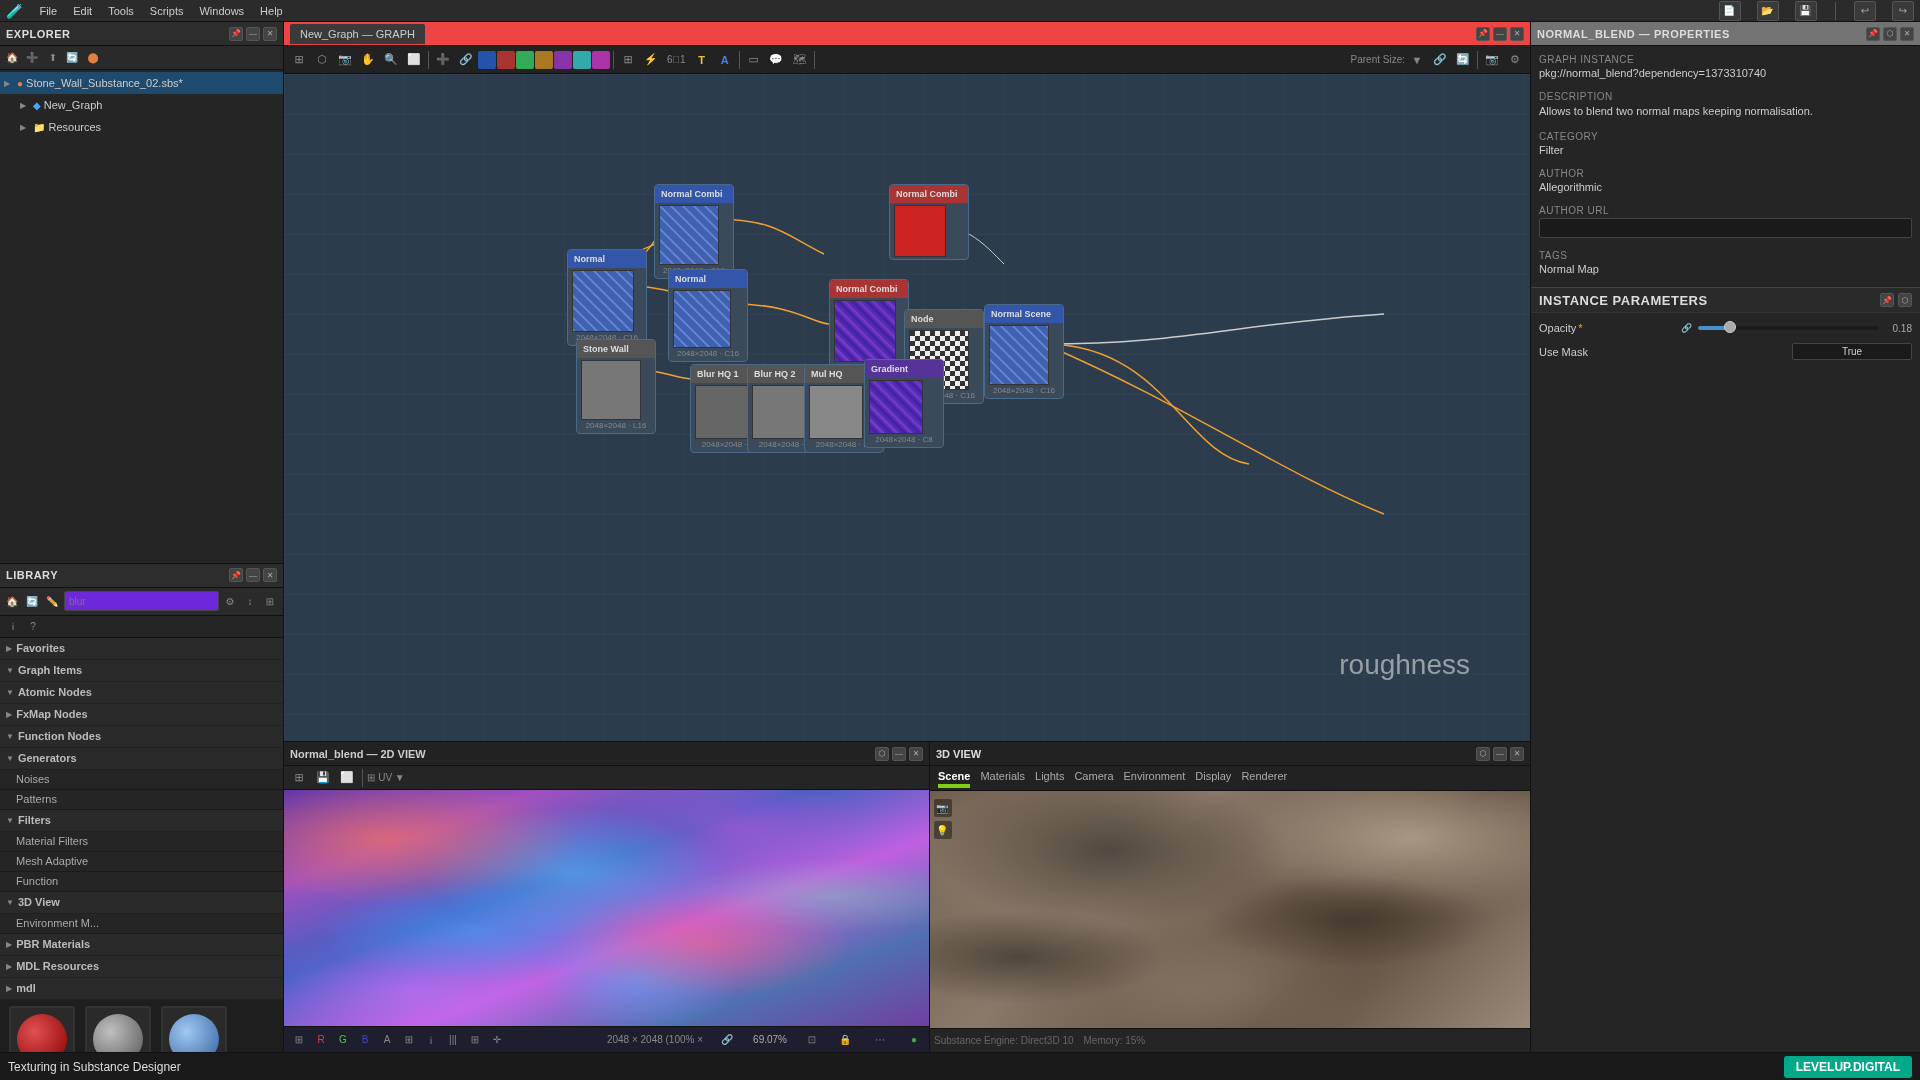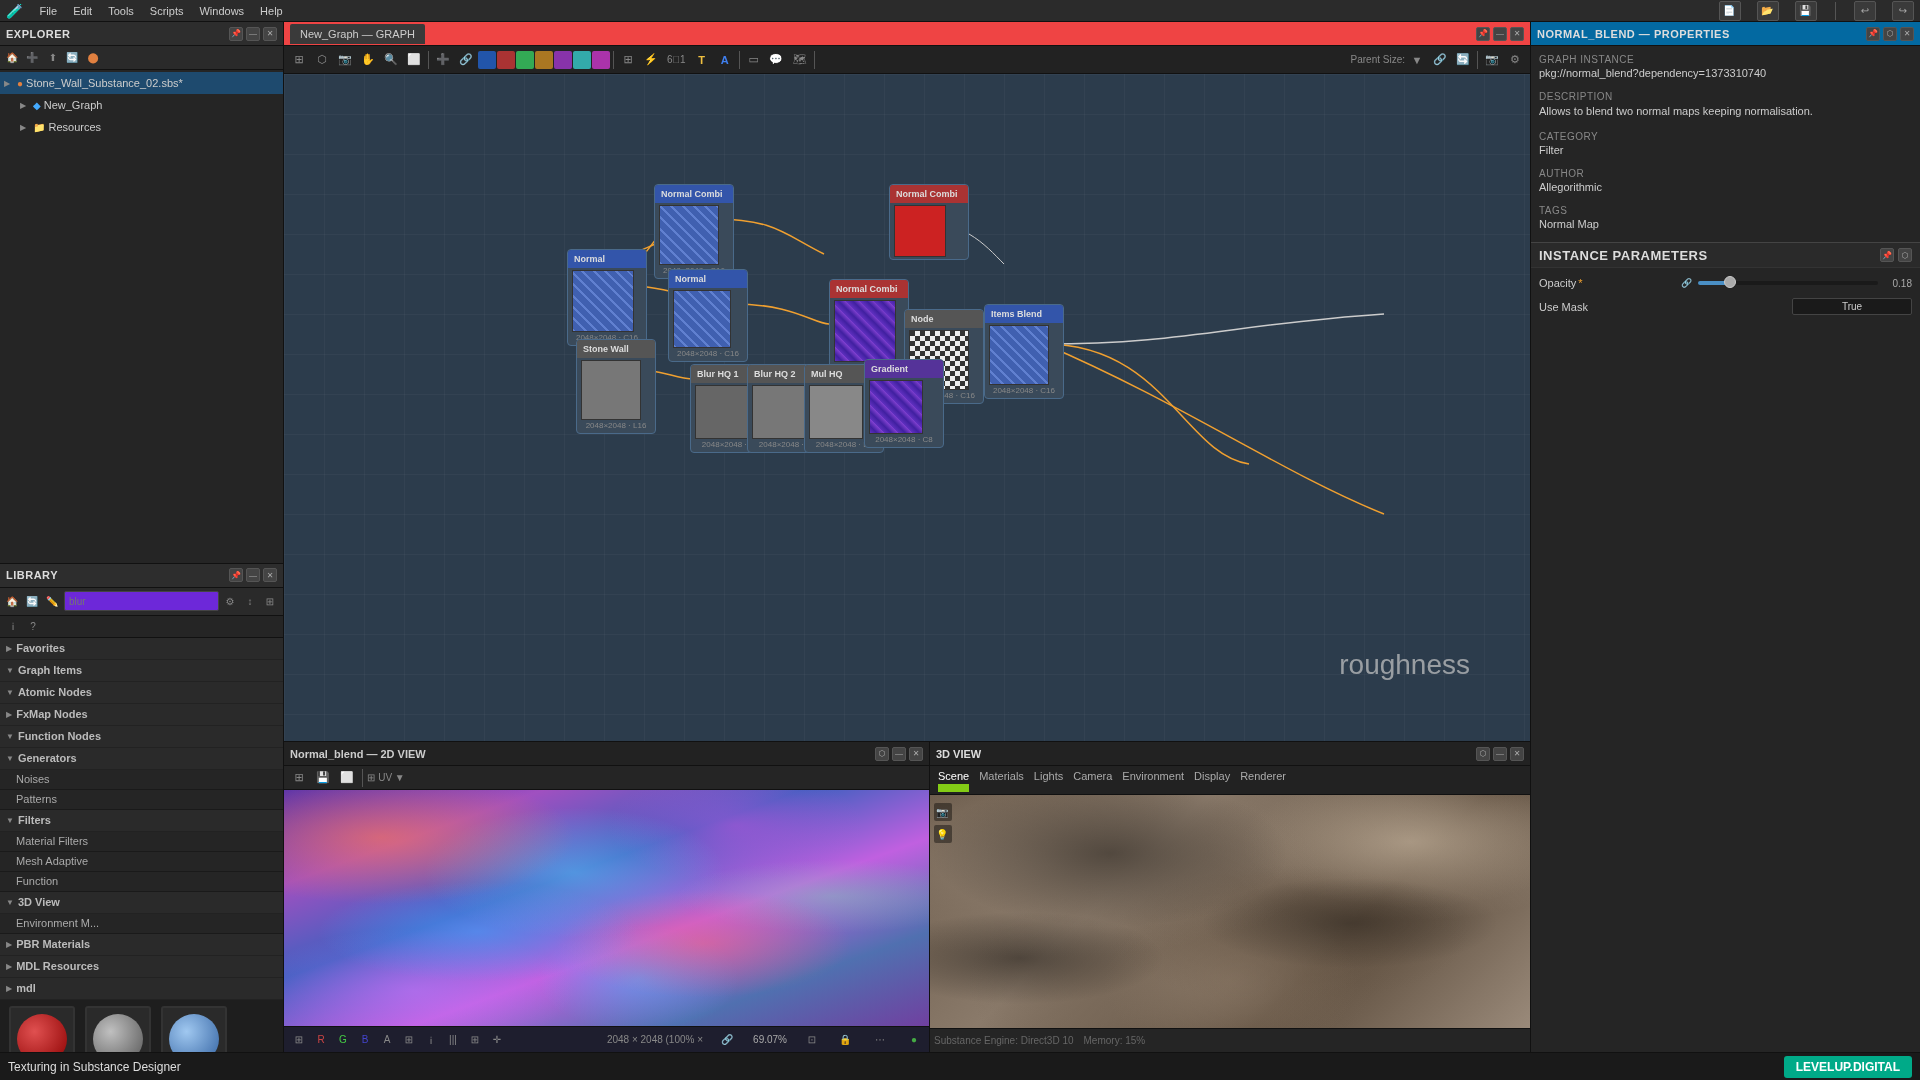--- a/index.html
+++ b/index.html
@@ -470,21 +470,21 @@
     .view-3d-tabs {
       display: flex;
       gap: 10px;
     }
     .view-3d-tab {
       font-size: 11px;
       color: #aaa;
       cursor: pointer;
       padding: 2px 0;
     }
-    .view-3d-tab.active { color: #fff; border-bottom: 8px solid #84cc16; }
+    .view-3d-tab.active { color: #fff; border-bottom: 4px solid #84cc16; font-weight: bold; }
     .view-3d-content {
       flex: 1;
       background: #555;
       position: relative;
       overflow: hidden;
     }
     .stone-bg {
       width: 100%;
       height: 100%;
       background:
@@ -508,21 +508,21 @@
     .right-panel {
       width: 390px;
       display: flex;
       flex-direction: column;
       background: #252525;
       border-left: 1px solid #111;
       flex-shrink: 0;
     }
     .props-header {
       height: 24px;
-      background: #0369a1;
+      background: #737373;
       display: flex;
       align-items: center;
       padding: 0 6px;
       border-bottom: 1px solid #111;
       justify-content: space-between;
     }
     .props-content {
       flex: 1;
       overflow-y: auto;
       padding: 8px;
@@ -1018,21 +1018,21 @@
 
         <div class="node" style="left:620px;top:235px;width:72px;">
           <div class="node-header gray">Node</div>
           <div class="node-body">
             <div class="node-preview node-tex-checker" style="width:60px;height:60px;"></div>
             <div class="node-info">2048×2048 · C16</div>
           </div>
         </div>
 
         <div class="node" style="left:700px;top:230px;width:72px;">
-          <div class="node-header blue">Items Blend</div>
+          <div class="node-header blue">Normal Scene</div>
           <div class="node-body">
             <div class="node-preview node-tex-blue" style="width:60px;height:60px;"></div>
             <div class="node-info">2048×2048 · C16</div>
           </div>
         </div>
 
         <div class="node" style="left:292px;top:265px;width:72px;">
           <div class="node-header gray">Stone Wall</div>
           <div class="node-body">
             <div class="node-preview node-tex-noise" style="width:60px;height:60px;background:#777;"></div>
@@ -1206,20 +1206,24 @@
       <div class="prop-section">
         <div class="prop-label">Category</div>
         <div class="prop-value">Filter</div>
       </div>
 
       <div class="prop-section">
         <div class="prop-label">Author</div>
         <div class="prop-value">Allegorithmic</div>
       </div>
 
+      <div class="prop-section">
+        <div class="prop-label">Author URL</div>
+        <input class="prop-url-input" type="text" value="" style="">
+      </div>
 
       <div class="prop-section">
         <div class="prop-label">Tags</div>
         <div class="prop-value">Normal Map</div>
       </div>
 
       <div class="instance-params-header">
         <span class="instance-params-title">INSTANCE PARAMETERS</span>
         <div style="display:flex;gap:4px;">
           <div class="panel-ctrl-btn">📌</div>

